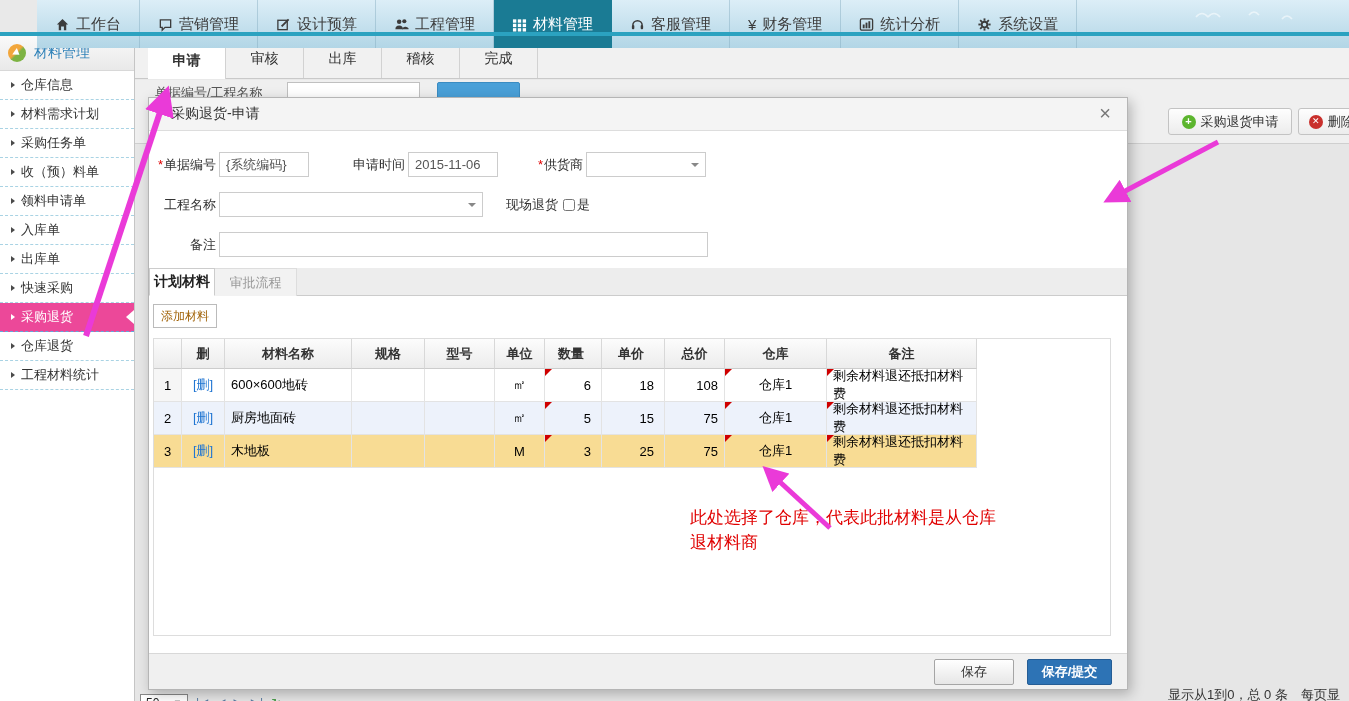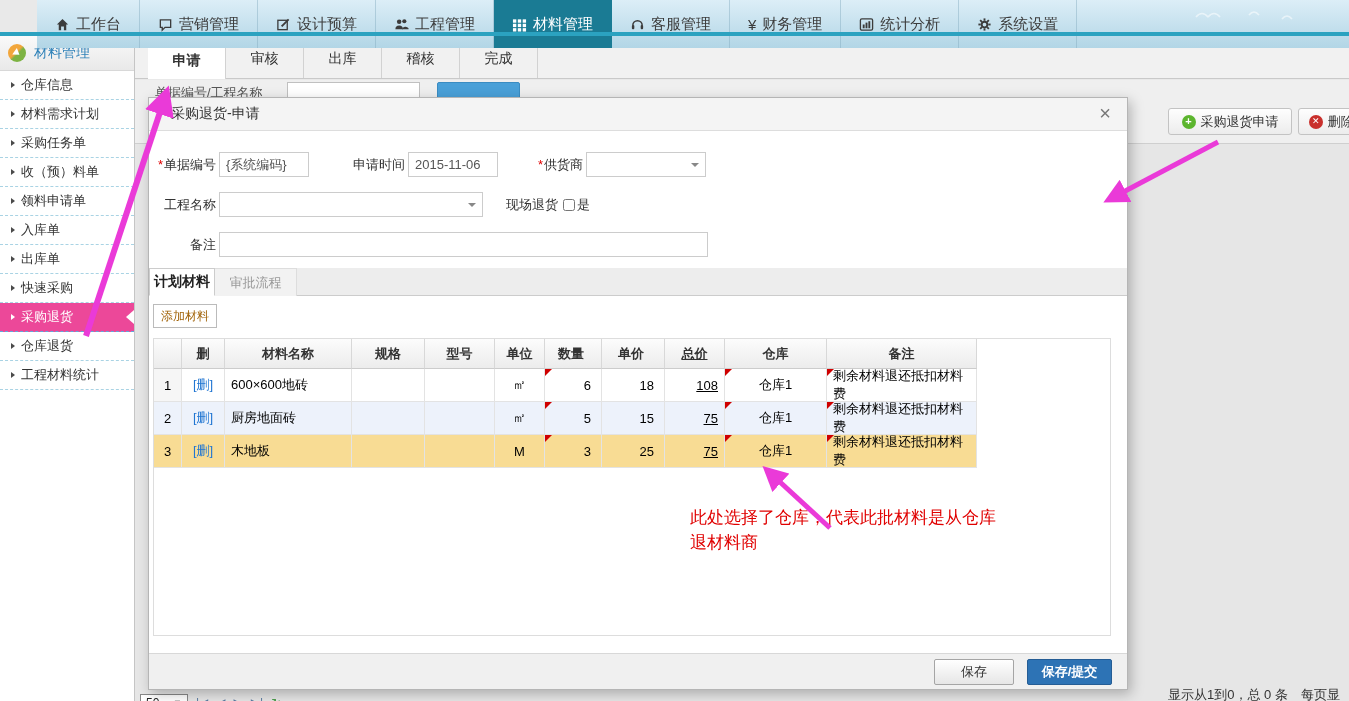--- a/index.html
+++ b/index.html
@@ -102,21 +102,21 @@
   .thead, .trow { display:flex; }
   .cell { position:relative; border-right:1px solid #e3e3e3; border-bottom:1px solid #e3e3e3;
     font-size:13px; display:flex; align-items:center; padding:0 6px; height:33px; background:#fff; }
   .thead .cell { height:30px; background:linear-gradient(#fcfcfc,#ececec); font-weight:bold;
     justify-content:center; color:#333; border-right:1px solid #d8d8d8; border-bottom:1px solid #ccc; }
   .w-idx{width:28px; justify-content:center;} .w-del{width:43px; justify-content:center;}
   .w-name{width:127px;} .w-spec{width:73px;} .w-model{width:70px;}
   .w-unit{width:50px; justify-content:center;}
   .w-qty{width:57px; justify-content:flex-end; padding-right:10px;}
   .w-price{width:63px; justify-content:flex-end; padding-right:10px;}
-  .w-total{width:60px; justify-content:flex-end; text-decoration:underline;}
+  .w-total{width:60px; justify-content:flex-end; }
   .w-wh{width:102px; justify-content:center;} .w-rmk{width:150px;}
   .r1 .w-idx { background:#f6f6f6; }
   .r2 .cell { background:#edf2fb; }
   .r3 .cell { background:#f8dc94; }
   .del-link { color:#2176d2; cursor:pointer; text-decoration:none; }
   .flag::before { content:""; position:absolute; left:0; top:0;
     border-top:7px solid #cf0000; border-right:7px solid transparent; }
   .modal-footer { position:absolute; left:0; right:0; bottom:0; height:36px; background:#f0f0f0;
     border-top:1px solid #d8d8d8; display:flex; align-items:center; justify-content:flex-end;
     gap:13px; padding-right:15px; }

